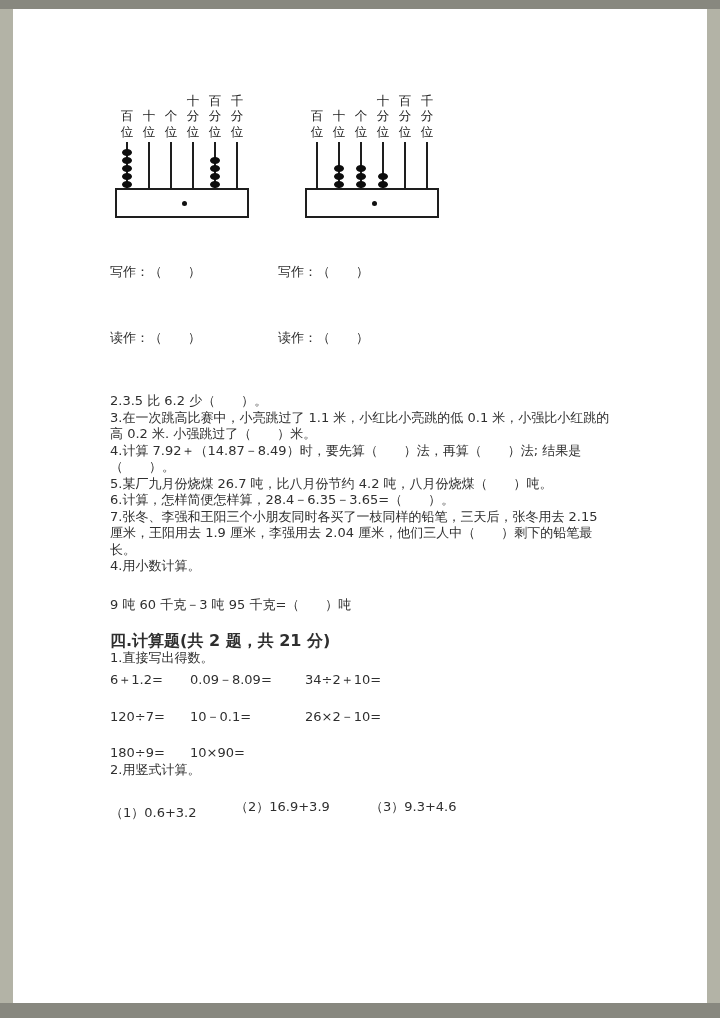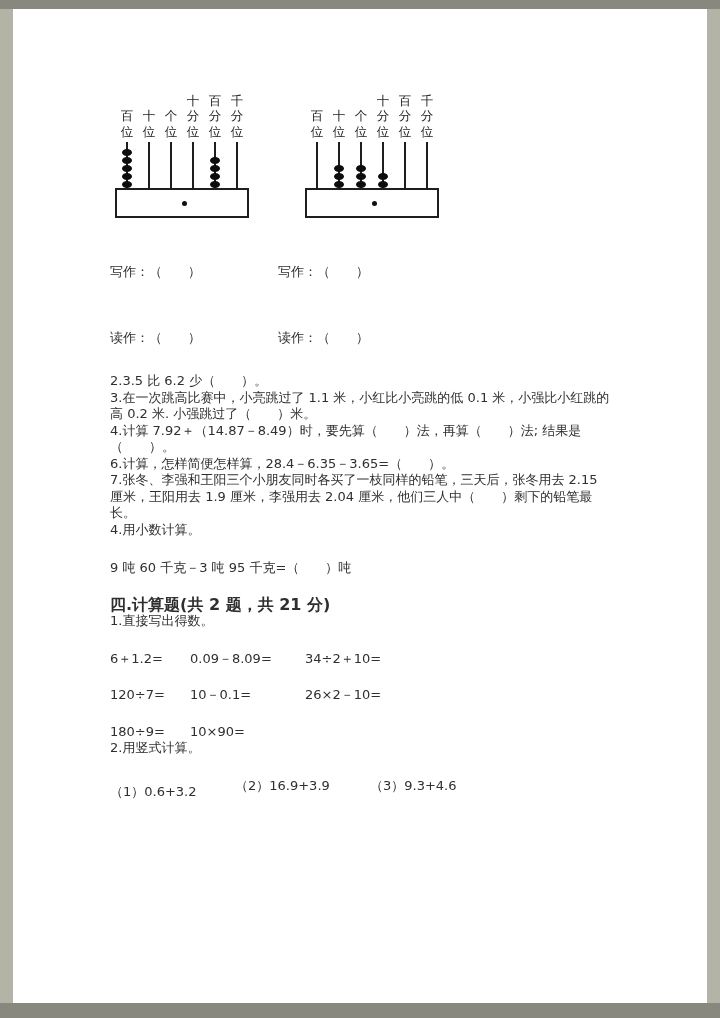--- a/index.html
+++ b/index.html
@@ -59,30 +59,30 @@
     position:absolute; left:65px; top:50%; margin-top:-2.5px;
     width:5px; height:5px; border-radius:50%; background:#111;
   }
 
   
   .write-row { display:flex; margin-top:46px; }
   .read-row  { display:flex; margin-top:49px; }
   .write-row .cell-a, .read-row .cell-a { width:168px; }
 
   
-  .questions { margin-top:27px; }
+  .questions { margin-top:47px; }
   .questions p { margin:0; }
   .q8-line { display:flex; margin-top:22px; }
   .q8-line .part-a { width:296px; }
 
   
   .sec-title { margin-top:20px; font-weight:bold; font-size:16px; }
   .sub-title { }
   .calc-grid {
-    margin-top:21px;
+    margin-top:6px;
     display:grid;
     grid-template-columns:80px 115px 1fr;
     row-gap:20px;
   }
   .vert-row { display:flex; margin-top:21px; }
   .vert-row .v-a { width:125px;margin-top:6px; }
   .vert-row .v-b { width:135px; }
 </style>
 </head>
 <body>
@@ -262,20 +262,21 @@
 
     <div class="read-row">
       <span class="cell-a">读作：（　　）</span>
       <span class="cell-b">读作：（　　）</span>
     </div>
 
     <div class="questions">
       <p>2.3.5 比 6.2 少（　　）。</p>
       <p>3.在一次跳高比赛中，小亮跳过了 1.1 米，小红比小亮跳的低 0.1 米，小强比小红跳的高 0.2 米. 小强跳过了（　　）米。</p>
       <p>4.计算 7.92＋（14.87－8.49）时，要先算（　　）法，再算（　　）法; 结果是（　　）。</p>
+      <p>5.某厂九月份烧煤 26.7 吨，比八月份节约 4.2 吨，八月份烧煤（　　）吨。</p>
       <p>6.计算，怎样简便怎样算，28.4－6.35－3.65=（　　）。</p>
       <p>7.张冬、李强和王阳三个小朋友同时各买了一枝同样的铅笔，三天后，张冬用去 2.15 厘米，王阳用去 1.9 厘米，李强用去 2.04 厘米，他们三人中（　　）剩下的铅笔最长。</p>
       <p>4.用小数计算。</p>
     </div>
 
     <div class="q8-line">
       <span class="part-b">9 吨 60 千克－3 吨 95 千克=（　　）吨</span>
     </div>
 
     <div class="sec-title">四.计算题(共 2 题，共 21 分)</div>

